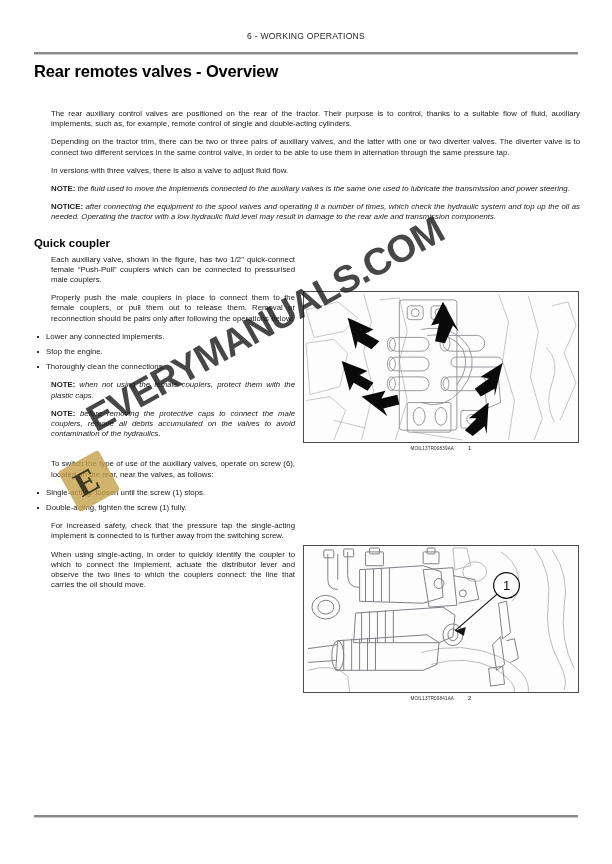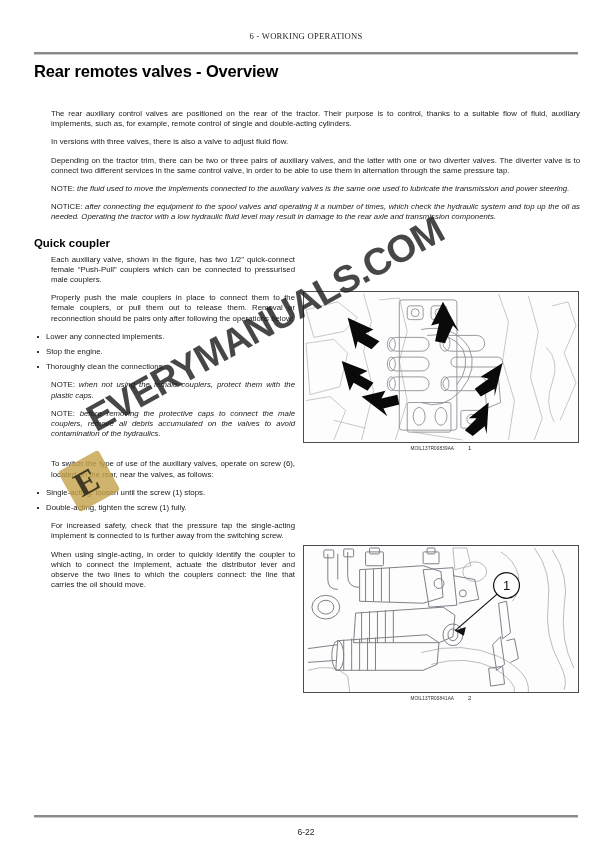--- a/index.html
+++ b/index.html
@@ -20,21 +20,20 @@
     box-sizing: border-box;
   }
 
   
   .page-header {
     position: absolute;
     top: 31px;
     left: 36px;
     right: 36px;
     text-align: center;
-    font-family: Liberation Serif, serif;
   }
   .page-header .chapter {
     font-size: 8.6px;
     letter-spacing: 0.25px;
     color: #262626;
   }
   .header-rule {
     position: absolute;
     top: 52px;
     left: 34px;
@@ -106,21 +105,21 @@
     margin: 0 0 8px 17px;
     text-align: justify;
     color: #1a1a1a;
   }
   p.body:last-child { margin-bottom: 0; }
   p.note {
     font-style: italic;
   }
   p.note b, p.note strong {
     font-style: normal;
-    font-weight: normal;
+    font-weight: bold;
   }
   ul.bullets {
     list-style: none;
     margin: 0 0 8px 0;
     padding: 0;
   }
   ul.bullets li {
     font-size: 7.8px;
     line-height: 10.2px;
     margin: 0 0 5px 0;
@@ -220,22 +219,22 @@
   <div class="page-header">
     <div class="chapter">6 - WORKING OPERATIONS</div>
   </div>
   <div class="header-rule"></div>
 
   <div class="content">
 
     <h1 class="doc-title">Rear remotes valves - Overview</h1>
 
     <p class="body">The rear auxiliary control valves are positioned on the rear of the tractor.  Their purpose is to control, thanks to a suitable flow of fluid, auxiliary implements, such as, for example, remote control of single and double-acting cylinders.</p>
+    <p class="body">Depending on the tractor trim, there can be two or three pairs of auxiliary valves, and the latter with one or two diverter valves.  The diverter valve is to connect two different services in the same control valve, in order to be able to use them in alternation through the same pressure tap.</p>
     <p class="body">In versions with three valves, there is also a valve to adjust fluid flow.</p>
-    <p class="body">Depending on the tractor trim, there can be two or three pairs of auxiliary valves, and the latter with one or two diverter valves.  The diverter valve is to connect two different services in the same control valve, in order to be able to use them in alternation through the same pressure tap.</p>
 
     <p class="body note"><b>NOTE:</b><span> the fluid used to move the implements connected to the auxiliary valves is the same one used to lubricate the transmission and power steering.</span></p>
 
     <p class="body note"><b>NOTICE:</b><span> after connecting the equipment to the spool valves and operating it a number of times, which check the hydraulic system and top up the oil as needed.  Operating the tractor with a low hydraulic fluid level may result in damage to the rear axle and transmission components.</span></p>
 
     <div class="split" style="margin-top:14px;">
       <div class="col-left">
         <h2 class="sec-title">Quick coupler</h2>
         <p class="body">Each auxiliary valve, shown in the figure, has two 1/2" quick-connect female “Push-Pull” couplers which can be connected to pressurised male couplers.</p>
         <p class="body">Properly push the male couplers in place to connect them to the female couplers, or pull them out to release them.  Removal or reconnection should be pairs only after following the operations below:</p>
@@ -403,17 +402,14 @@
   </div>
 
   <div class="watermark">
     <div class="wm-logo">
       <span class="glyph">E</span>
     </div>
     <div class="wm-text">EVERYMANUALS.COM</div>
   </div>
 
   <div class="footer-rule"></div>
-  <div class="page-footer">
-    <span>6-22</span>
-  </div>
 
 </div>
 
 </body></html>

